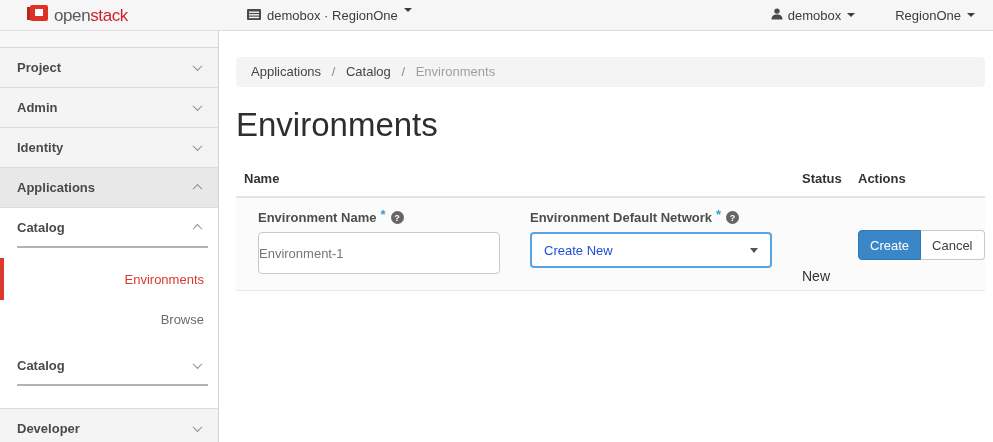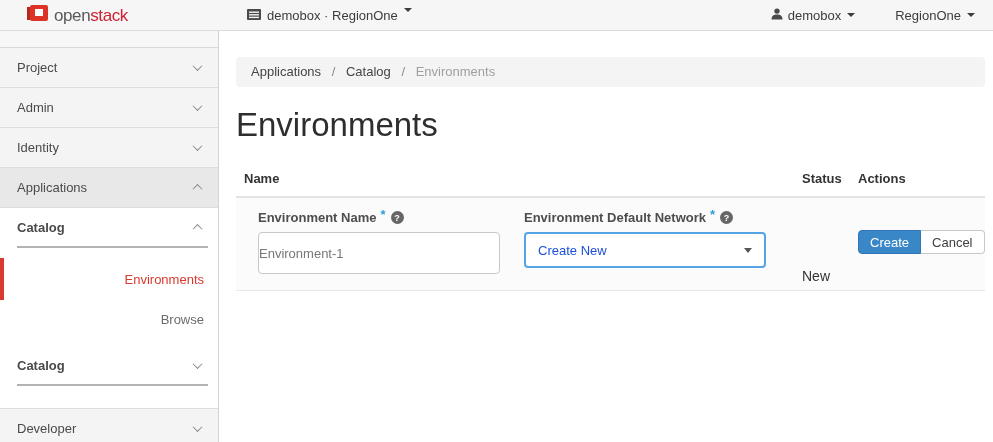--- a/index.html
+++ b/index.html
@@ -24,21 +24,21 @@
   .caret { width:0; height:0; border-left:4px solid transparent;
     border-right:4px solid transparent; border-top:4px solid #3c3c3c;
     display:inline-block; margin-left:6px; }
 
   
   .sidebar { position:absolute; left:0; top:31px; width:219px; bottom:0;
     background:#f4f4f4; border-right:1px solid #d4d4d4; font-size:13px; }
   .side-strip { height:17px; background:#f7f7f7; border-bottom:1px solid #d8d8d8; }
   .side-item { display:flex; align-items:center; justify-content:space-between;
     padding:0 17px; height:40px; cursor:pointer; color:#4a4a4a; }
-  .side-item.top { font-weight:normal; border-bottom:1px solid #dddddd; }
+  .side-item.top { font-weight:bold; border-bottom:1px solid #dddddd; }
   .side-item.expanded-top { background:#e8e8e8; }
   .side-panel { background:#ffffff; padding-bottom:12px; }
   .side-item.sub { font-weight:bold; height:38px; }
   .sub-underline { height:2px; background:#b3b3b3; margin:0 10px 10px 17px; }
   .side-item.leaf { justify-content:flex-end; padding-right:14px; height:42px;
     color:#6b6b6b; font-weight:normal; }
   .side-item.leaf.active { color:#d9392e; border-left:4px solid #d9392e;
     padding-left:13px; }
   .side-item.leaf.plain { height:38px; }
   .manage-block { margin-top:8px; }
@@ -60,40 +60,40 @@
     margin-top:19px; }
 
   .envtable { margin-top:27px; }
   .thead { display:flex; font-size:13px; font-weight:bold; color:#333;
     padding-bottom:10px; border-bottom:2px solid #e3e3e3; }
   .col-name { flex:1; padding-left:8px; }
   .col-status { width:56px; }
   .col-actions { width:127px; }
   .trow { display:flex; background:#fbfbfb; border-bottom:1px solid #e8e8e8;
     min-height:85px; }
-  .name-cell { flex:1; display:flex; gap:24px; padding:8px 0 16px 22px; }
+  .name-cell { flex:1; display:flex; gap:30px; padding:8px 0 16px 22px; }
   .fgroup label { font-size:13px; font-weight:bold; color:#4d4d4d;
     display:flex; align-items:center; margin:4px 0 7px; }
   .req { color:#2d9fd8; font-weight:bold; margin-left:4px; position:relative; top:-3px; }
   .qicon { width:13px; height:13px; border-radius:50%; background:#666;
     color:#fff; font-size:9px; font-weight:bold; display:inline-flex;
     align-items:center; justify-content:center; margin-left:5px; cursor:pointer; }
   input.text { width:242px; height:42px; border:1px solid #c8c8c8;
     border-radius:4px; padding:0 0; font-size:13px; color:#777;
     background:#fff; font-family:inherit; }
   .selectbox { width:242px; height:36px; border:2px solid #55a5e6;
     border-radius:4px; background:#fff; display:flex; align-items:center;
     justify-content:space-between; padding:0 12px; font-size:13px;
     color:#1d4ed8; cursor:pointer; }
   .sel-caret { width:0; height:0; border-left:4px solid transparent;
     border-right:4px solid transparent; border-top:5px solid #555; }
   .status-cell { width:56px; padding-top:38px; font-size:14px; color:#333;margin-top:32px; }
   .actions-cell { width:127px; padding-top:32px; }
   .btn-group { display:flex; }
-  .btn { height:24px; font-size:13px; font-family:inherit; cursor:pointer;
+  .btn { height:30px; font-size:13px; font-family:inherit; cursor:pointer;
     padding:0 11px; }
   .btn-primary { background:#3a87c8; color:#fff; border:1px solid #3077b5;
     border-radius:4px 0 0 4px; }
   .btn-default { background:#fff; color:#404040; border:1px solid #c8c8c8;
     border-left:none; border-radius:0 4px 4px 0; }
 </style>
 </head>
 <body>
 
 <div class="navbar">

